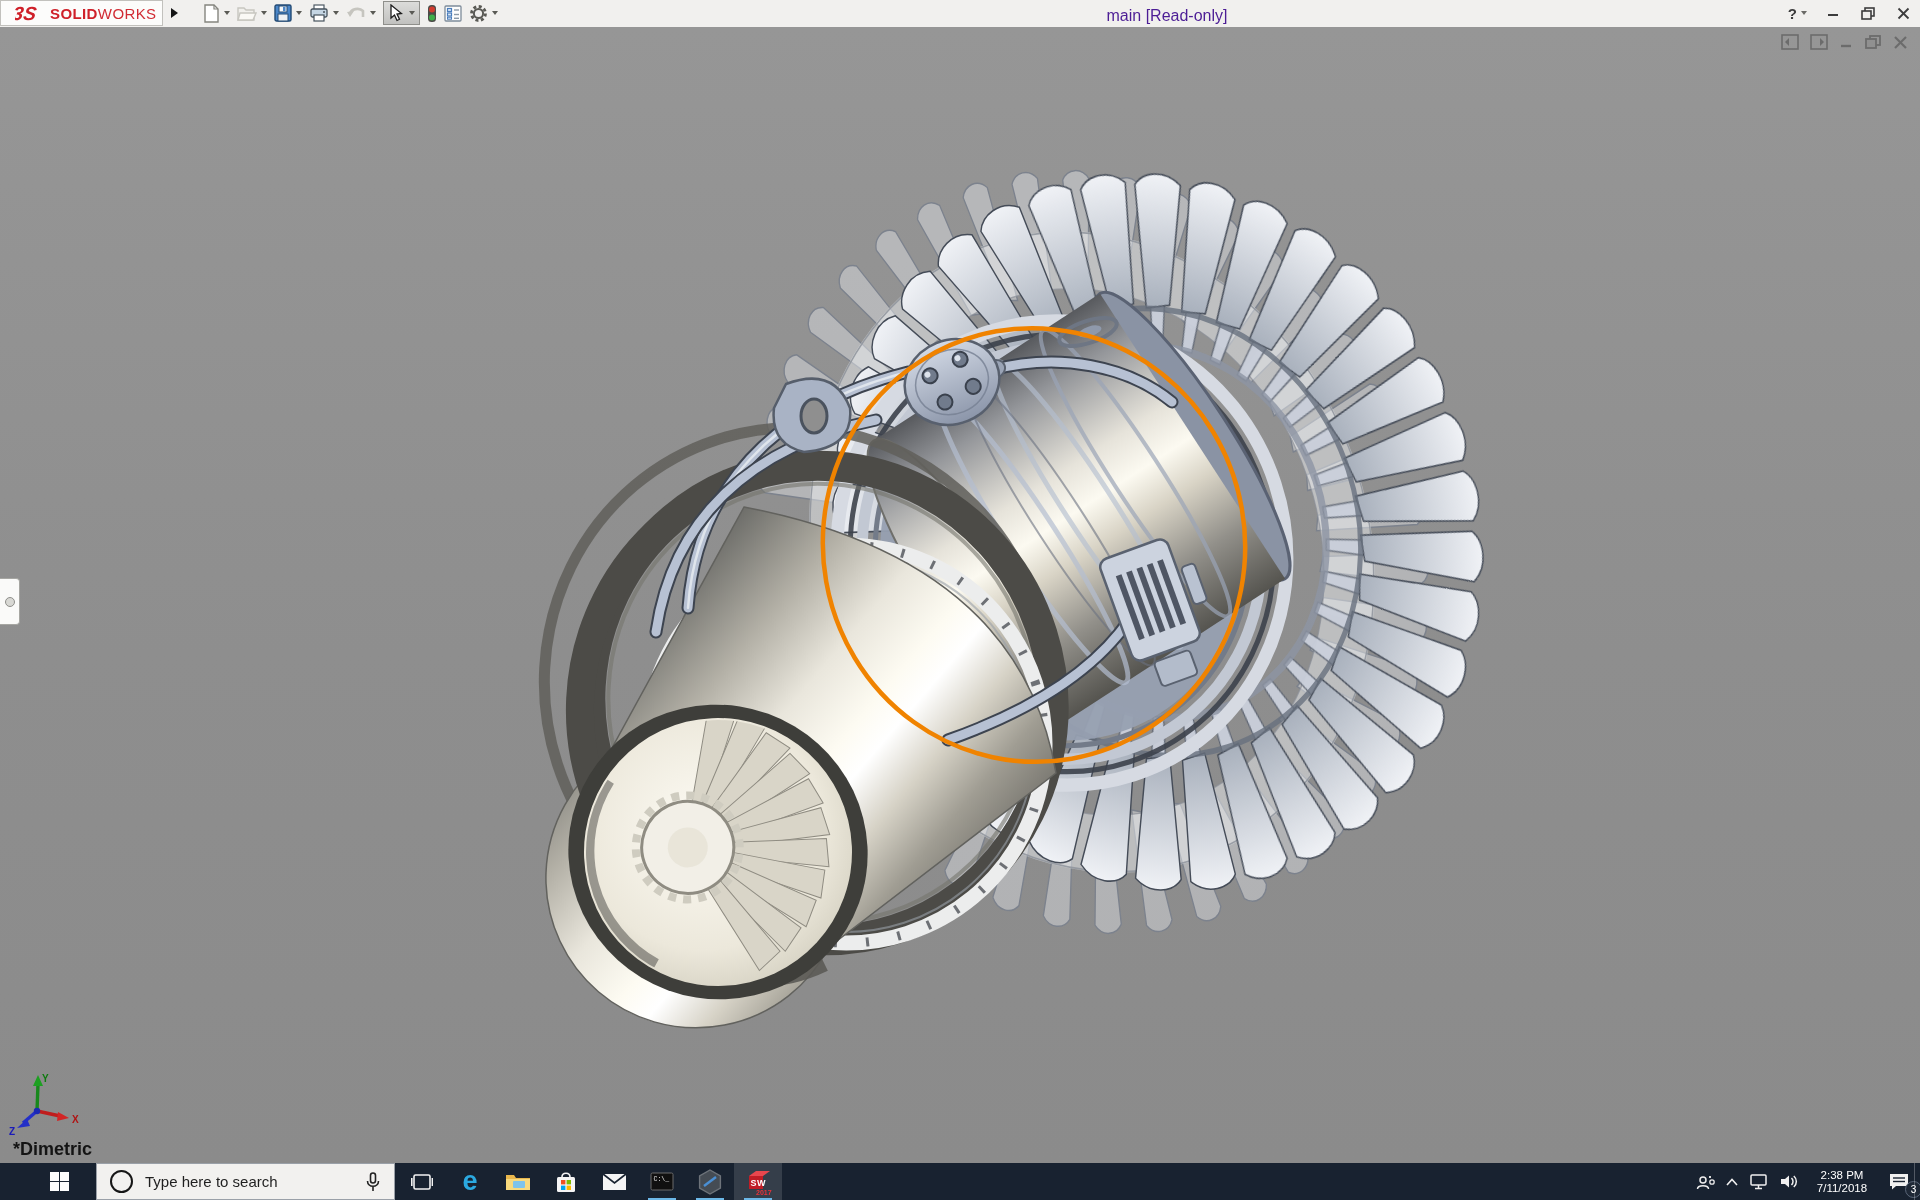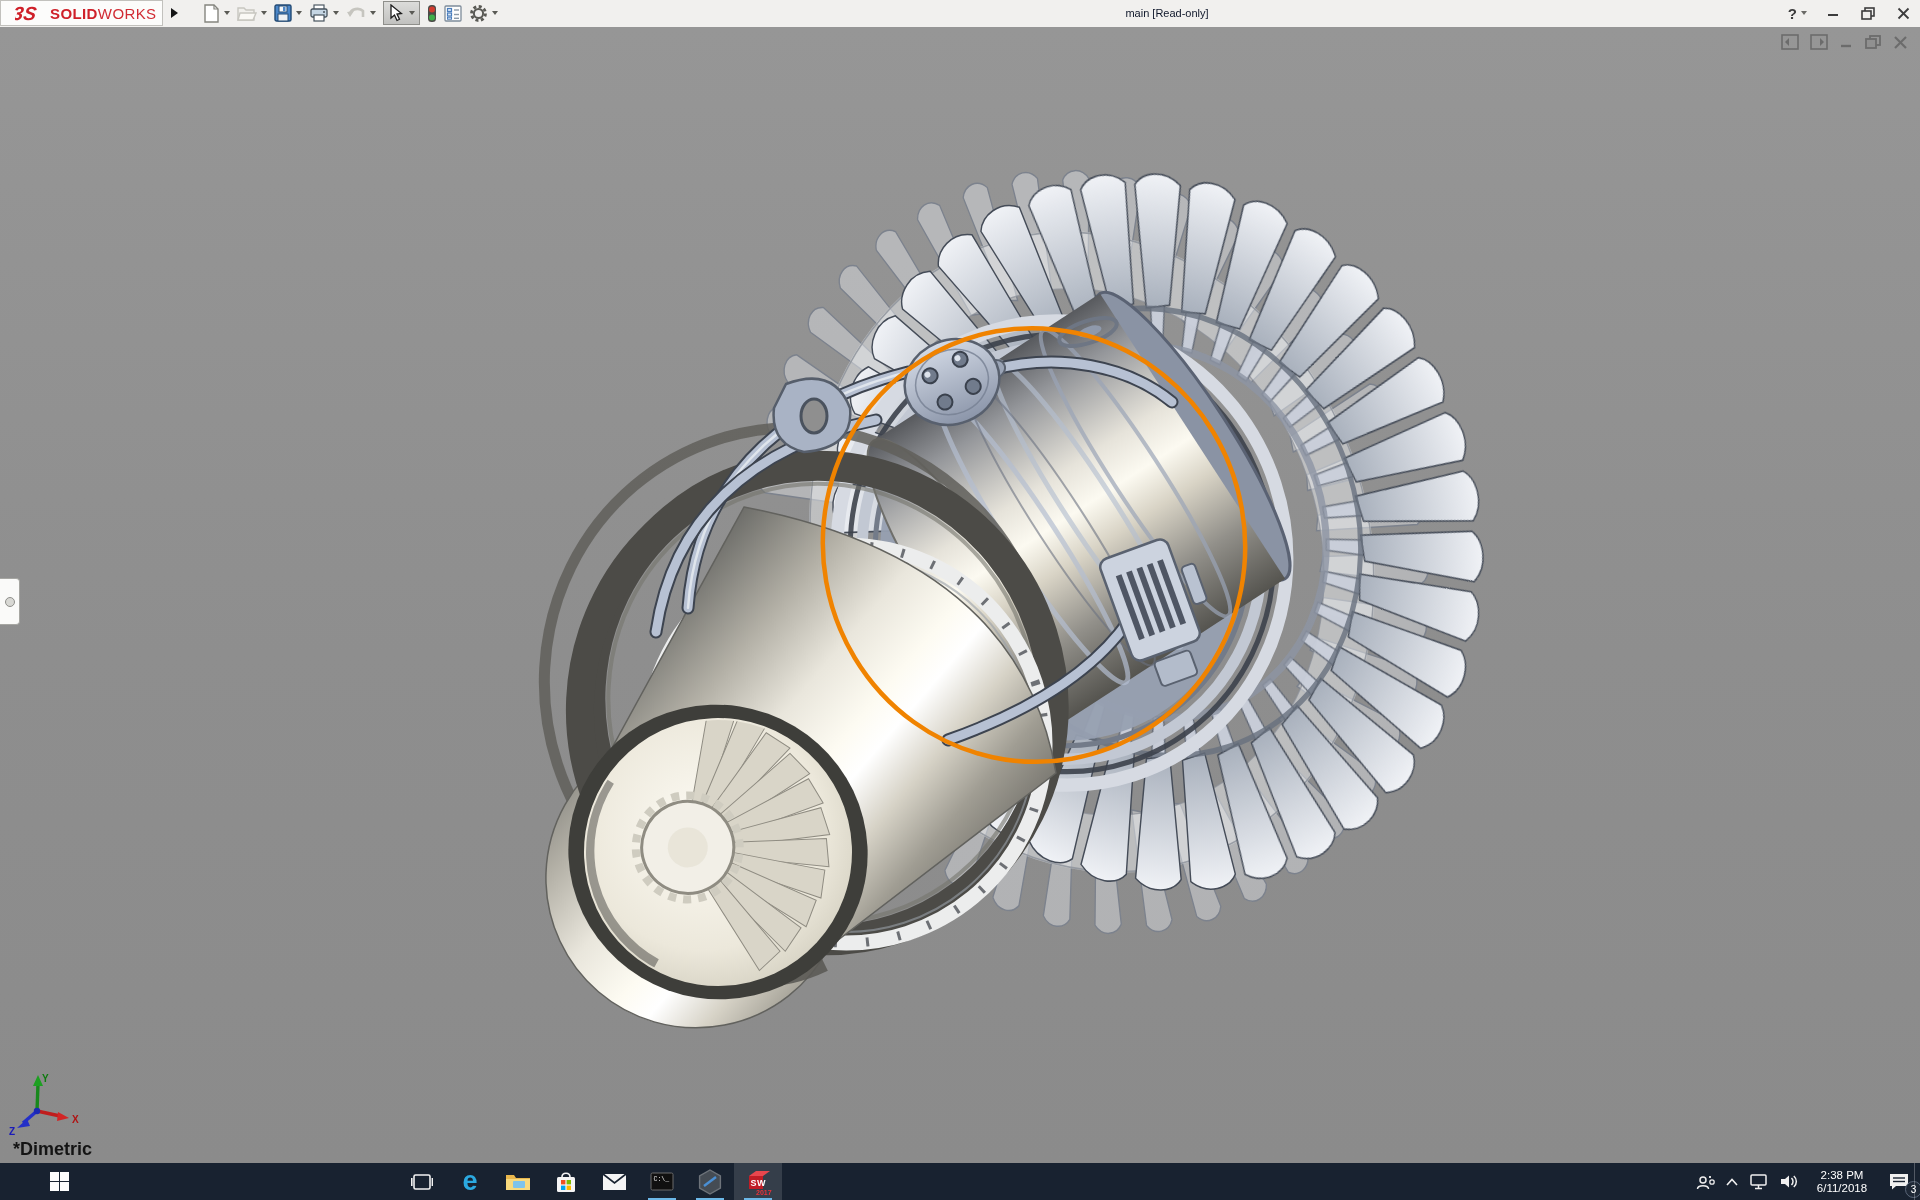--- a/index.html
+++ b/index.html
@@ -18,21 +18,21 @@
   .flyout i{display:block;width:0;height:0;border-left:7px solid #151515;border-top:5px solid transparent;border-bottom:5px solid transparent;}
   .toolbar{position:absolute;left:203px;top:0;height:26px;display:flex;align-items:center;}
   .tool{display:flex;align-items:center;margin-right:7px;}
   .tool svg{display:block;}
   .caret{width:0;height:0;border-top:4px solid #5a5a55;border-left:3.5px solid transparent;
     border-right:3.5px solid transparent;margin-left:4px;}
   .sel-box{display:flex;align-items:center;background:linear-gradient(#dcdcda,#c1c1bf);
     border:1px solid #8f8f8b;height:22px;padding:0 4px;margin-right:7px;}
   .sel-box .caret{margin-left:6px;}
   .doc-title{position:absolute;left:1167px;top:7px;transform:translateX(-50%);
-    font-size:11px;color:#0f172a;white-space:nowrap;}
+    font-size:16px;color:#4c1d95;white-space:nowrap;}
   .win-controls{position:absolute;right:8px;top:0;height:26px;display:flex;align-items:center;gap:17px;}
   .help-btn{display:flex;align-items:center;color:#3c3c3c;font-size:15px;font-weight:bold;}
   .help-btn .caret{border-top-color:#6a6a66;}
   .wc{display:flex;align-items:center;justify-content:center;width:18px;height:18px;}
 
   
   .viewport{position:absolute;left:0;top:27px;width:1920px;height:1136px;
     background:linear-gradient(180deg,#969696 0%,#8e8e8e 55%,#8b8b8b 100%);}
   .engine{position:absolute;left:0;top:0;}
   .doc-ctrls{position:absolute;top:7px;right:12px;display:flex;gap:11px;opacity:.65;}
@@ -513,20 +513,29 @@
   <div class="taskbar">
     <div class="start">
       <div class="winlogo">
           <b></b>
           <b></b>
           <b></b>
           <b></b>
         </div>
     </div>
 
+    <div class="searchbox">
+      <i class="cortana-ring"></i>
+      <span class="search-text">Type here to search</span>
+      <svg class="mic" width="14" height="20">
+        <rect x="4.5" y="1" width="5" height="10" rx="2.5" fill="none" stroke="#222" stroke-width="1.6"></rect>
+        <path d="M1.5,9 C1.5,16 12.5,16 12.5,9" fill="none" stroke="#222" stroke-width="1.6"></path>
+        <line x1="7" y1="15" x2="7" y2="19" stroke="#222" stroke-width="1.6"></line>
+      </svg>
+    </div>
 
     <div class="apps">
       <div class="appbtn">
         <svg width="22" height="18">
           <rect x="3" y="2" width="16" height="14" rx="1.5" fill="none" stroke="#f2f2f2" stroke-width="1.6"></rect>
           <line x1="0.8" y1="5" x2="0.8" y2="13" stroke="#f2f2f2" stroke-width="1.6"></line>
           <line x1="21.4" y1="5" x2="21.4" y2="13" stroke="#f2f2f2" stroke-width="1.6"></line>
         </svg>
       </div>
       <div class="appbtn">
@@ -602,21 +611,21 @@
       <div class="trayitem" style="width:30px">
         <svg width="20" height="17">
           <polygon points="2,6 6,6 10,2.5 10,14.5 6,11 2,11" fill="#f0f0f0"></polygon>
           <path d="M12.5,5 C14.5,7 14.5,10 12.5,12" fill="none" stroke="#f0f0f0" stroke-width="1.5"></path>
           <path d="M14.8,3 C18.2,6 18.2,11 14.8,14" fill="none" stroke="#f0f0f0" stroke-width="1.5"></path>
         </svg>
       </div>
       <div class="trayitem clock">
         <div>
           <div>2:38 PM</div>
-          <div>6/11/2018</div>
+          <div>7/11/2018</div>
         </div>
       </div>
       <div class="trayitem" style="width:38px;position:relative">
         <svg width="22" height="19">
           <path d="M2,2 L20,2 L20,14 L8,14 L4,17.5 L4,14 L2,14 Z" fill="#f0f0f0"></path>
           <line x1="5" y1="6" x2="17" y2="6" stroke="#182230" stroke-width="1.4"></line>
           <line x1="5" y1="9.5" x2="17" y2="9.5" stroke="#182230" stroke-width="1.4"></line>
         </svg>
         <span class="badge">3</span>
       </div>

